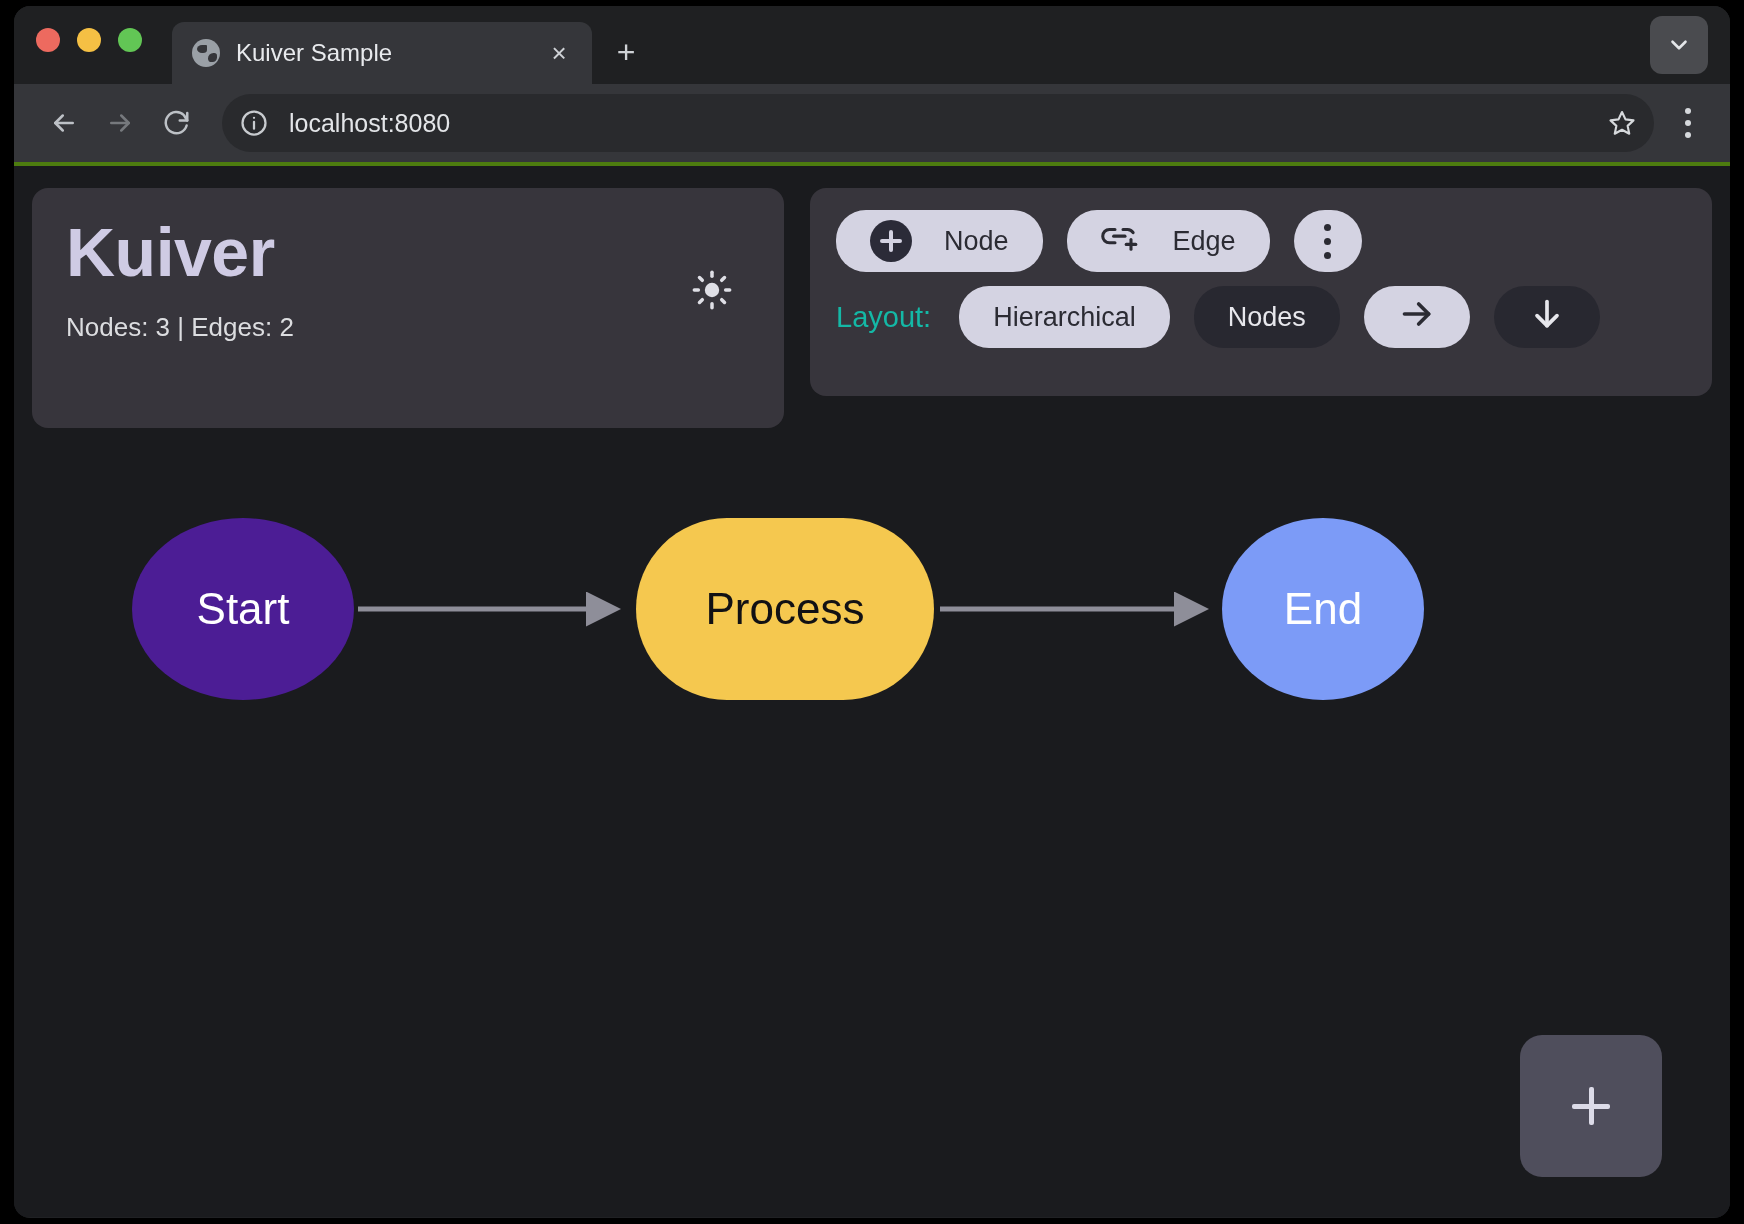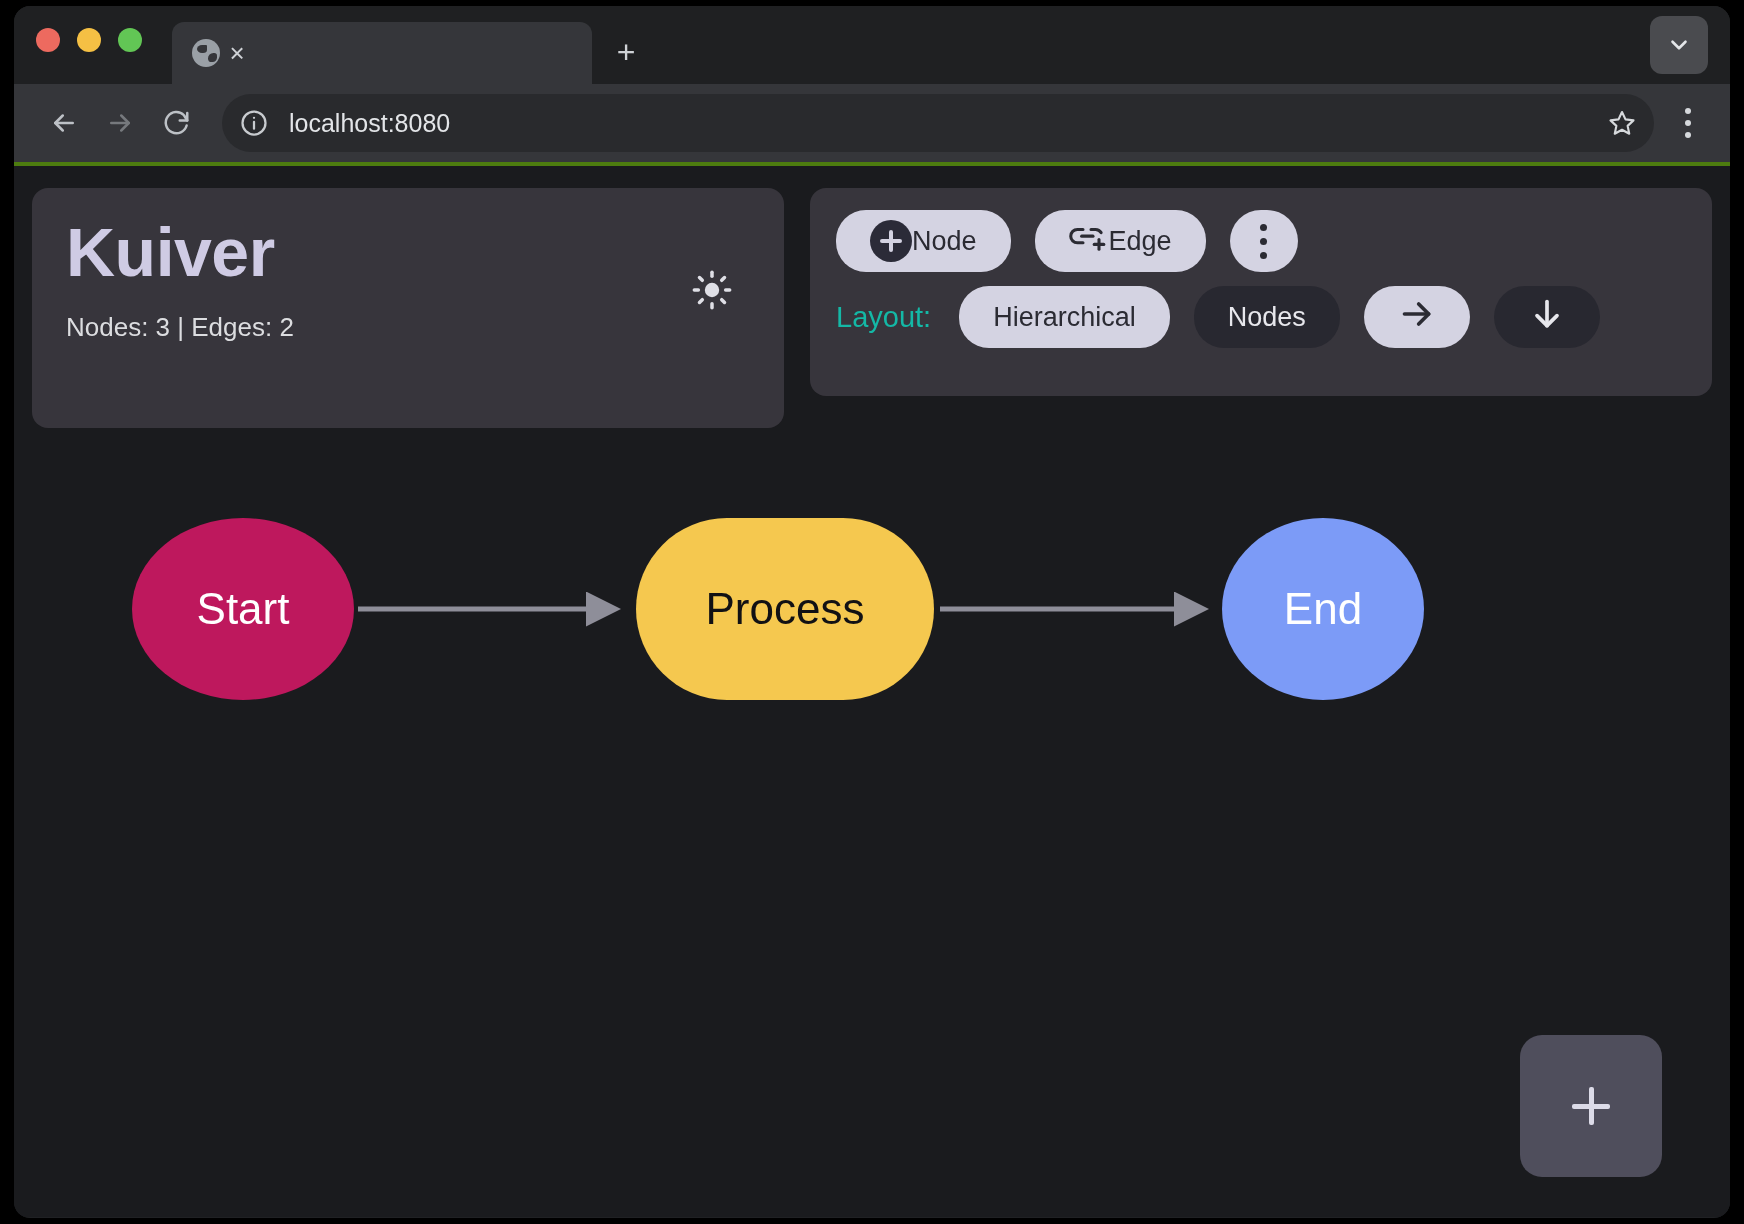--- a/index.html
+++ b/index.html
@@ -215,21 +215,21 @@
     align-items: center;
     gap: 24px;
   }
 
   .pill {
     background: #d4d3e2;
     color: #2b2b33;
     border-radius: 30px;
     height: 62px;
     display: flex; align-items: center;
-    gap: 0;
+    gap: 32px;
     padding: 0 34px;
     font-size: 27px;
     flex: 0 0 auto;
   }
   .pill.dark {
     background: #282830;
     color: #e7e7ec;
   }
   .pill.icon-only {
     width: 68px; height: 62px;
@@ -279,21 +279,21 @@
     pointer-events: none;
   }
   .node {
     position: absolute;
     display: flex; align-items: center; justify-content: center;
     font-size: 44px;
   }
   .node-start {
     left: 118px; top: 352px;
     width: 222px; height: 182px;
-    background: #be185d;
+    background: #4c1d95;
     border-radius: 111px / 91px;
     color: #ffffff;
   }
   .node-process {
     left: 622px; top: 352px;
     width: 298px; height: 182px;
     background: #f5c84f;
     border-radius: 92px;
     color: #111114;
   }
@@ -331,20 +331,21 @@
 
   <div class="tabstrip">
     <div class="traffic">
       <span class="dot red"></span>
       <span class="dot yellow"></span>
       <span class="dot green"></span>
     </div>
 
     <div class="tab">
       <span class="favicon"></span>
+      <span class="tab-title">Kuiver Sample</span>
       <span class="tab-close">×</span>
     </div>
 
     <div class="newtab">+</div>
 
     <div class="tabstrip-chevron">
       <svg width="26" height="26" viewBox="0 0 24 24" fill="none" stroke="#e4e6e9" stroke-width="2.4" stroke-linecap="round" stroke-linejoin="round">
           <polyline points="6 9 12 15 18 9"></polyline>
         </svg>
     </div>

